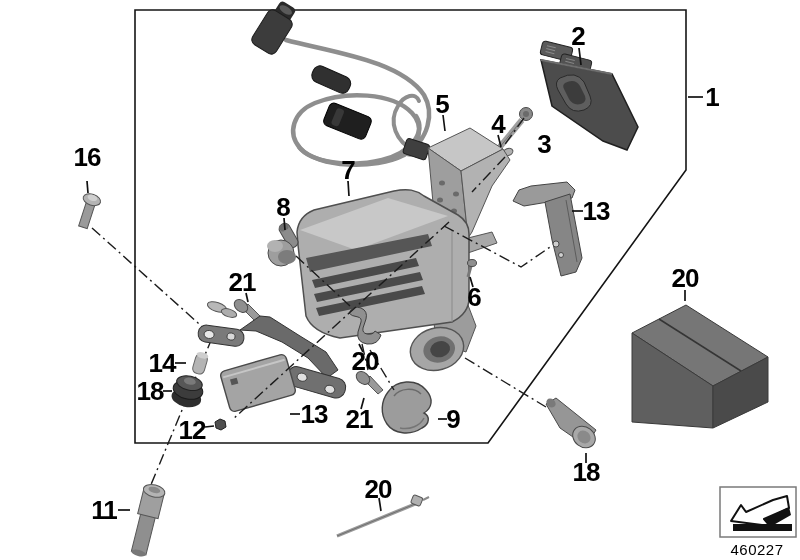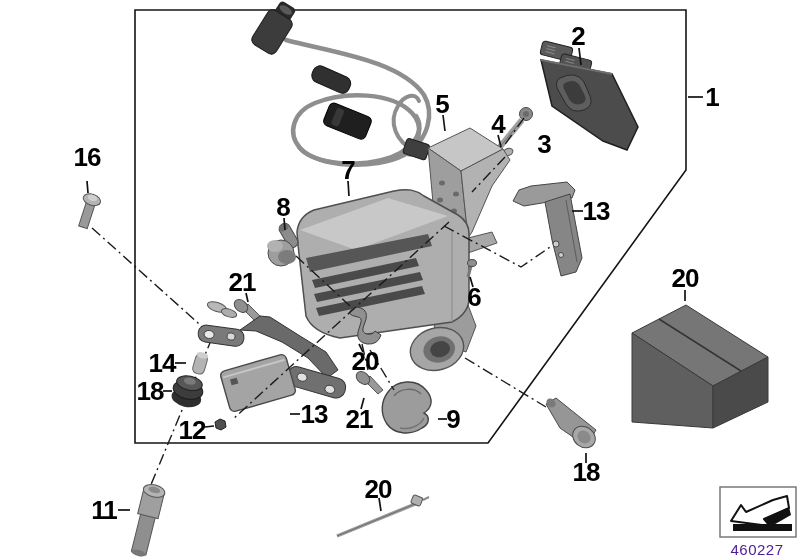--- a/index.html
+++ b/index.html
@@ -8,21 +8,21 @@
     font-family:"Liberation Sans","DejaVu Sans",sans-serif;
   }
   .stage svg{position:absolute;left:0;top:0;}
   .callout{
     position:absolute;transform:translate(-50%,-50%);
     font-weight:700;font-size:26px;color:#000;line-height:1;letter-spacing:-1px;
     white-space:nowrap;
   }
   .stamp-code{
     position:absolute;left:757px;top:549px;transform:translate(-50%,-50%);
-    font-size:15px;color:#4c1d95;letter-spacing:0.5px;text-align:right;
+    font-size:15px;color:#000000;letter-spacing:0.5px;text-align:right;
   }
 </style>
 </head>
 <body>
 
 <div class="stage">
 
 <svg width="800" height="560" viewBox="0 0 800 560">
 
   <polygon points="135,10 686,10 686,170 488,443 135,443" fill="none" stroke="#141414" stroke-width="1.6"></polygon>

